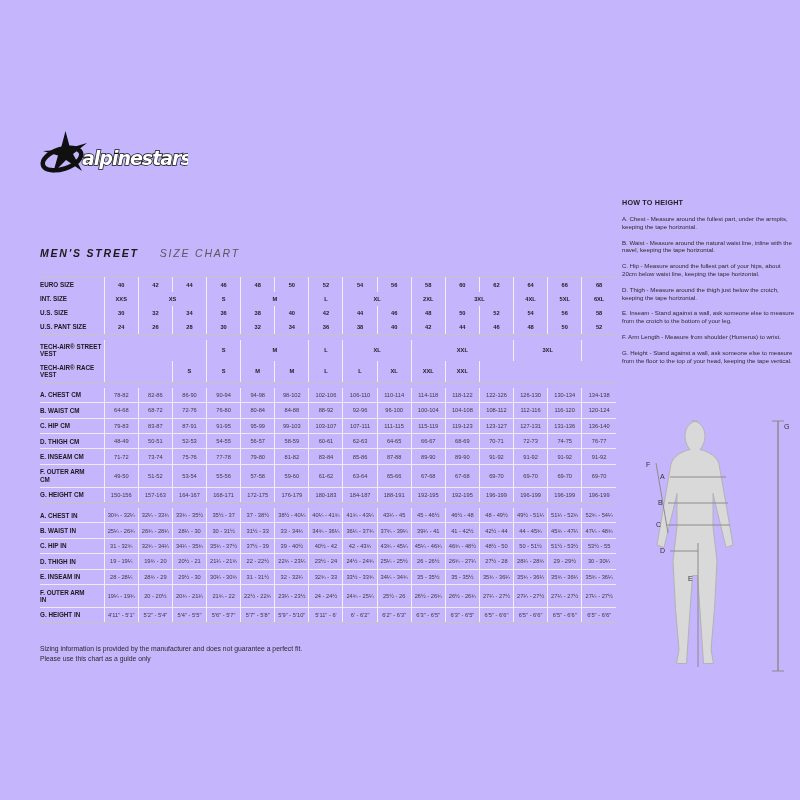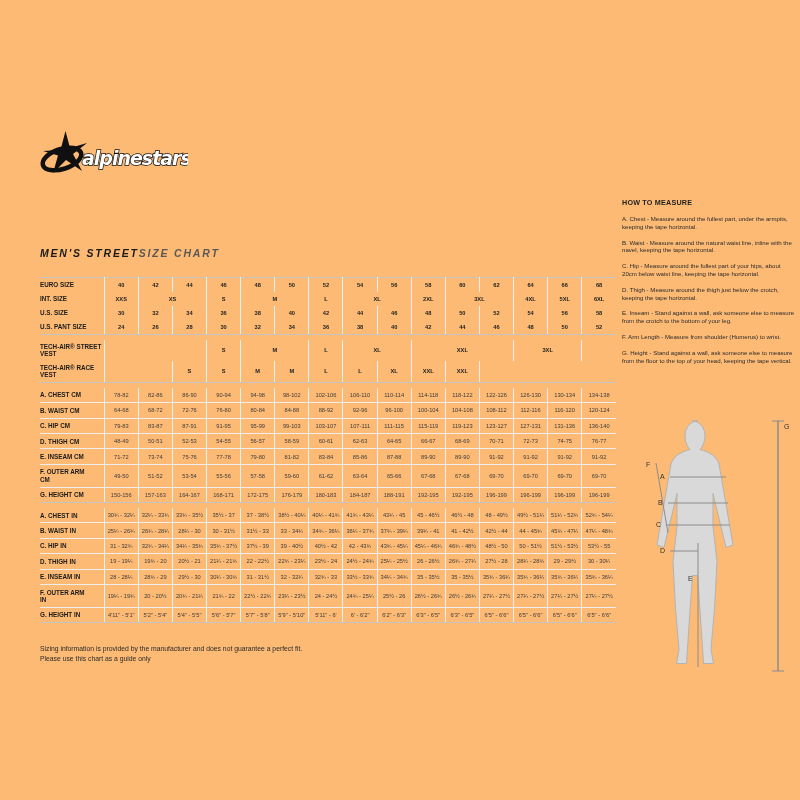--- a/index.html
+++ b/index.html
@@ -1,25 +1,25 @@
 <!DOCTYPE html>
 <html><head>
 <meta charset="utf-8">
 <style>
   html,body{margin:0;padding:0;background:#fff;}
   body{width:800px;height:800px;font-family:"Liberation Sans",sans-serif;-webkit-font-smoothing:antialiased;}
-  .page{position:relative;width:800px;height:800px;background:#fdba74;overflow:hidden;}
+  .page{position:relative;width:800px;height:800px;background:#c4b5fd;overflow:hidden;}
 
   
   .logo{position:absolute;left:38px;top:128px;width:150px;height:50px;}
 
   
   .title{position:absolute;left:40px;top:247px;font-size:10.5px;font-style:italic;letter-spacing:1.8px;color:#1a1a1a;white-space:nowrap;}
   .title .main{font-weight:700;}
-  .title .sub{font-weight:700;color:#595959;margin-left:0;}
+  .title .sub{font-weight:400;color:#595959;margin-left:21px;}
 
   
   .size-table{position:absolute;left:40px;top:277px;width:576px;border-collapse:collapse;table-layout:fixed;border-top:1px solid #c4c4c4;}
   .size-table th{font-size:6.3px;font-weight:700;color:#1a1a1a;text-align:left;white-space:pre-line;line-height:1.15;padding:0;}
   .size-table td{font-size:5.7px;color:#3c3c3c;text-align:center;white-space:nowrap;border-left:1px solid #f1f1f1;padding:0;overflow:hidden;}
   .size-table tr.g-size th,.size-table tr.g-size td{padding:3.4px 0;}
   .size-table tr.g-techair th,.size-table tr.g-techair td{padding:3.2px 0;}
   .size-table tr.g-cm th,.size-table tr.g-cm td,
   .size-table tr.g-in th,.size-table tr.g-in td{padding:3.6px 0;border-bottom:1px solid #ededed;}
   .size-table tr.grp-last th,.size-table tr.grp-last td{border-bottom:1px solid #c4c4c4;}
@@ -428,21 +428,21 @@
           <td colspan="1">6'3" - 6'5"</td>
           <td colspan="1">6'5" - 6'6"</td>
           <td colspan="1">6'5" - 6'6"</td>
           <td colspan="1">6'5" - 6'6"</td>
           <td colspan="1">6'5" - 6'6"</td>
         </tr>
       </tbody>
   </table>
 
   <aside class="htm">
-    <h2>HOW TO MEASURE</h2>
+    <h2>HOW TO HEIGHT</h2>
     <div id="htm-list">
         <p>A. Chest - Measure around the fullest part, under the armpits, keeping the tape horizontal.</p>
         <p>B. Waist - Measure around the natural waist line, inline with the navel, keeping the tape horizontal.</p>
         <p>C. Hip - Measure around the fullest part of your hips, about 20cm below waist line, keeping the tape horizontal.</p>
         <p>D. Thigh - Measure around the thigh just below the crotch, keeping the tape horizontal.</p>
         <p>E. Inseam - Stand against a wall, ask someone else to measure from the crotch to the bottom of your leg.</p>
         <p>F. Arm Length - Measure from shoulder (Humerus) to wrist.</p>
         <p>G. Height - Stand against a wall, ask someone else to measure from the floor to the top of your head, keeping the tape vertical.</p>
       </div>
   </aside>

